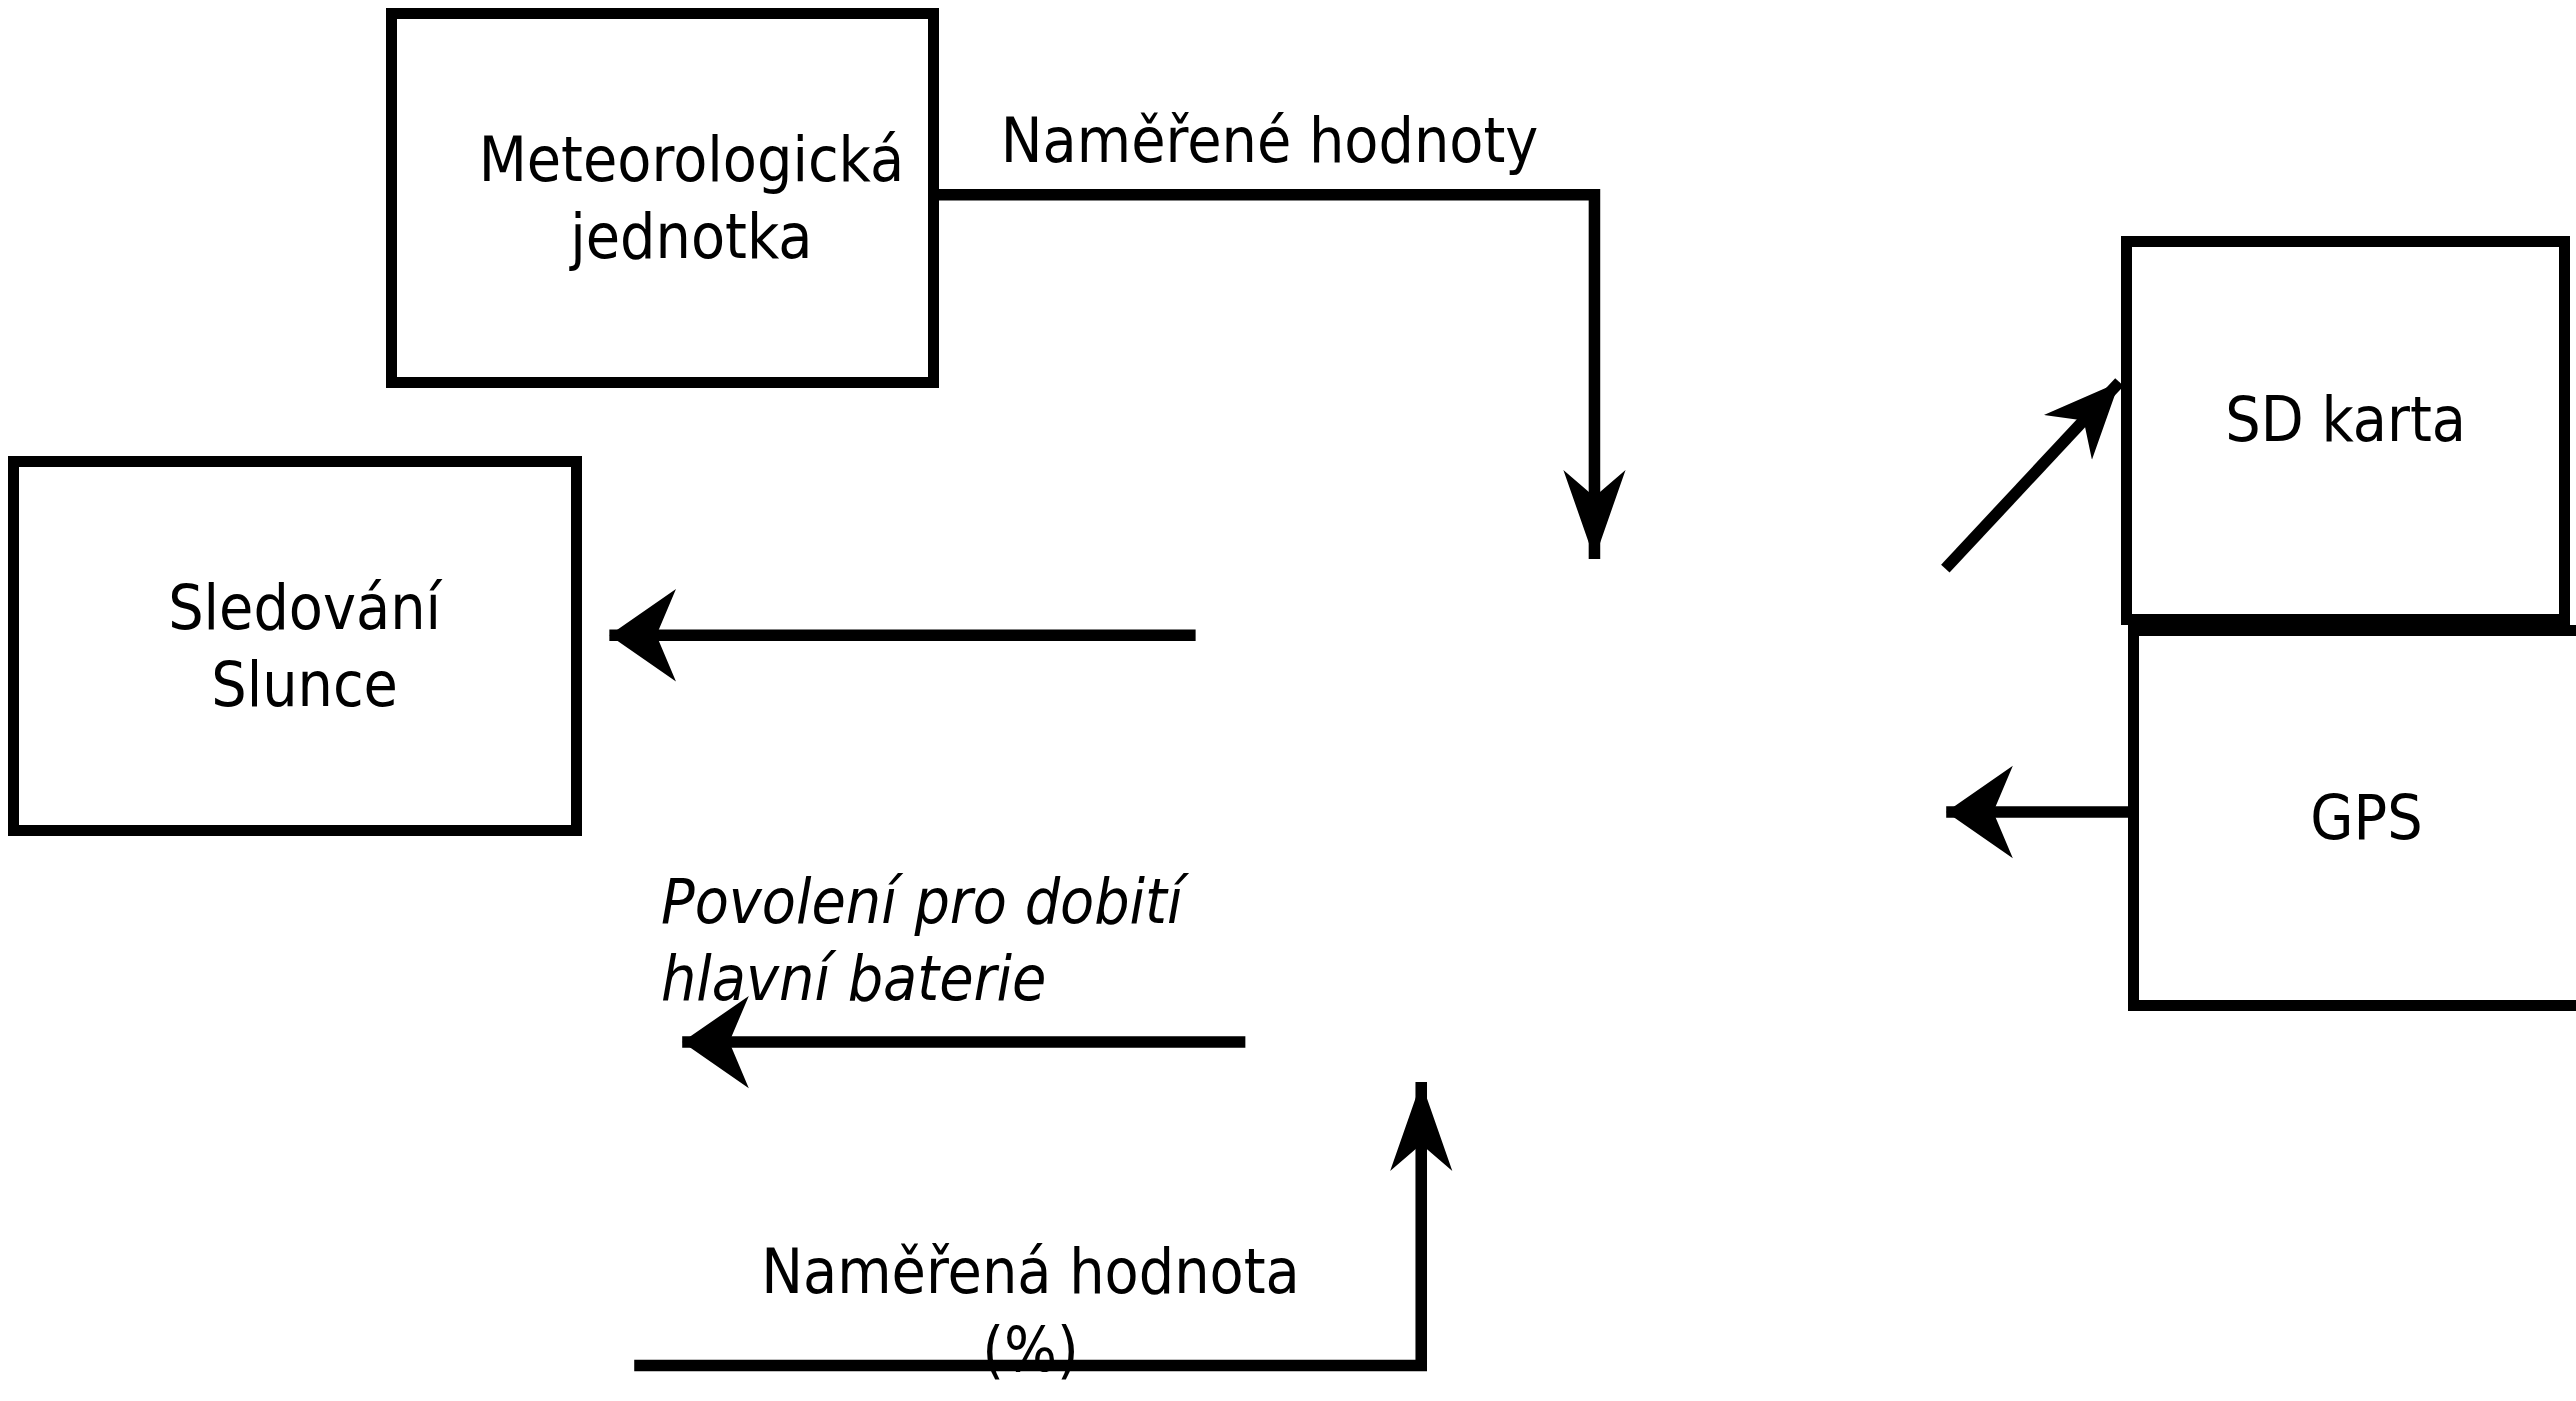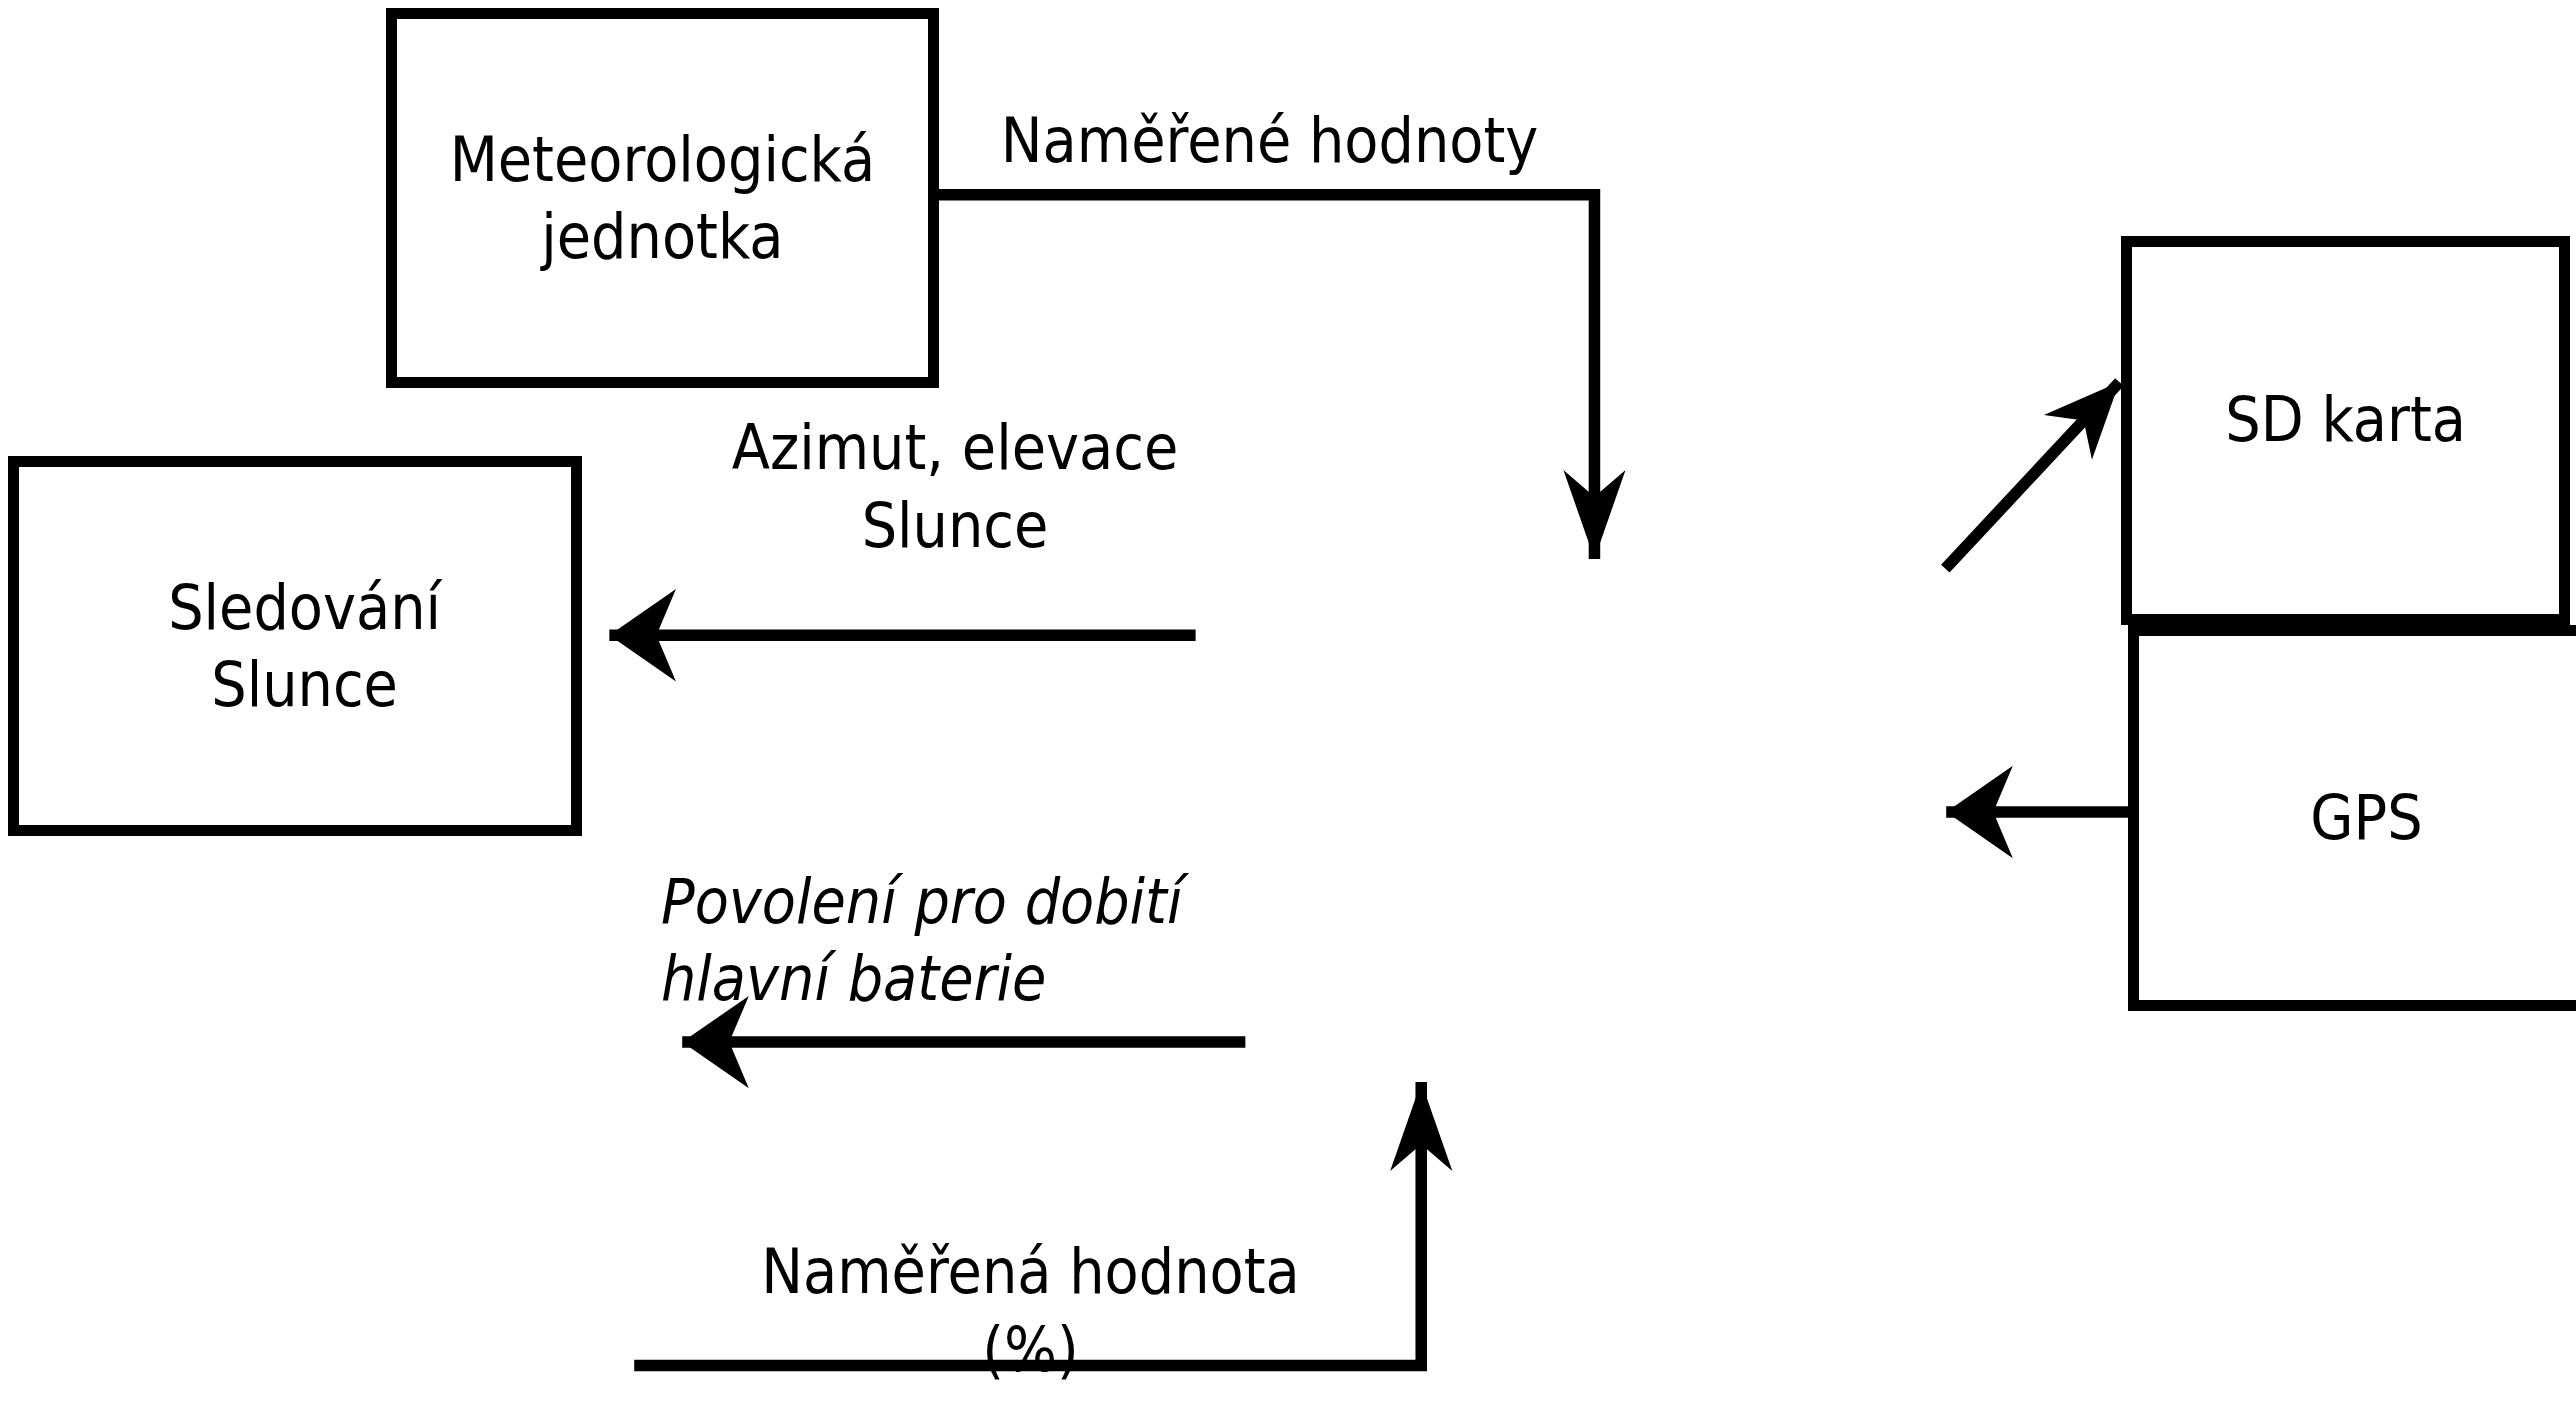--- a/index.html
+++ b/index.html
@@ -81,21 +81,21 @@
     <g fill="none" stroke="#000000" stroke-width="13">
       <path d="M1051 219 H1795 V629" marker-end="url(#m-v)"></path>
       <path d="M1346 715 H686" marker-end="url(#m-h)"></path>
       <path d="M1402 1173 H768" marker-end="url(#m-h)"></path>
       <path d="M714 1537 H1600 V1218" marker-end="url(#m-v)"></path>
       <path d="M2190 640 L2386 430" marker-end="url(#m-d)"></path>
       <path d="M2396 914 H2191" marker-end="url(#m-h)"></path>
     </g>
   </svg>
 
-  <div class="node" id="node-meteo" style="left:386px; top:8px; width:553px; height:380px;">
+  <div class="node" id="node-meteo" style="left:386px; top:8px; width:553px; height:380px;justify-content:flex-end;">
     <span class="lbl">Meteorologická
 jednotka</span>
   </div>
 
   <div class="node" id="node-sledovani" style="left:8px; top:456px; width:574px; height:380px;padding-left:20px;">
     <span class="lbl">Sledování
 Slunce</span>
   </div>
 
 
@@ -105,23 +105,20 @@
   </div>
 
   <div class="node" id="node-gps" style="left:2128px; top:625px; width:476px; height:386px;">
     <span class="lbl">GPS</span>
   </div>
 
   <div class="edge-label" style="left:968px; top:96px; width:604px; height:89px;">
     <span class="lbl">Naměřené hodnoty</span>
   </div>
 
-  <div class="edge-label" style="left:613px; top:442px; width:684px; height:89px;">
-    <span class="lbl">Azimut, elevace Slunce</span>
-  </div>
 
   <div class="edge-label align-left" style="left:640px; top:860px; width:622px; height:160px;">
     <span class="lbl">Povolení pro dobití
 hlavní baterie</span>
   </div>
 
   <div class="edge-label" style="left:684px; top:1266px; width:693px; height:89px;">
     <span class="lbl">Naměřená hodnota (%)</span>
   </div>
 

